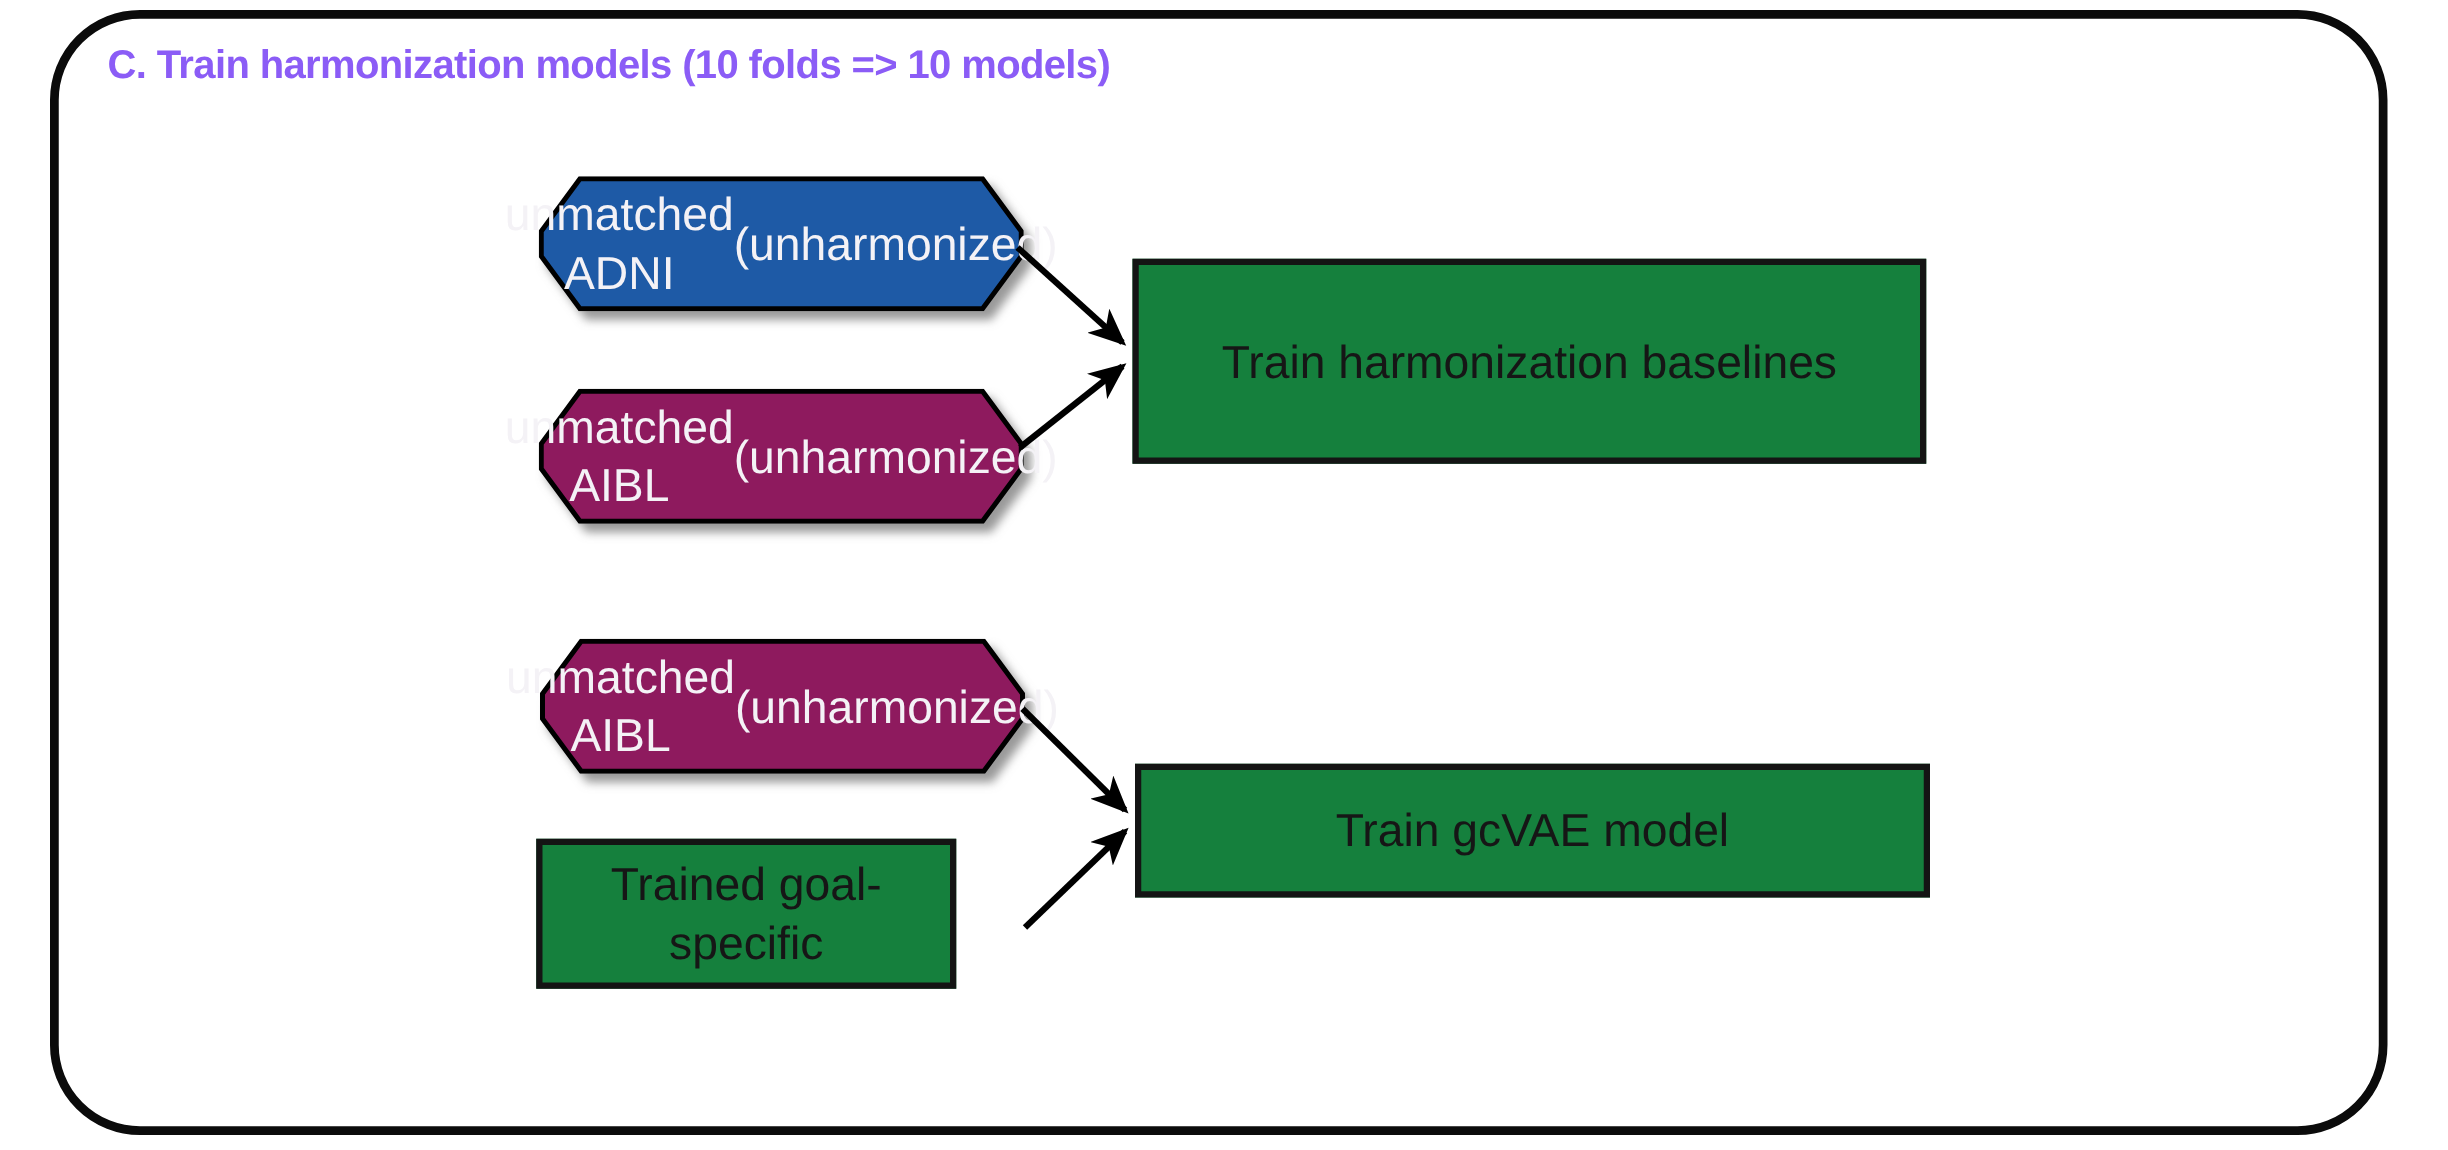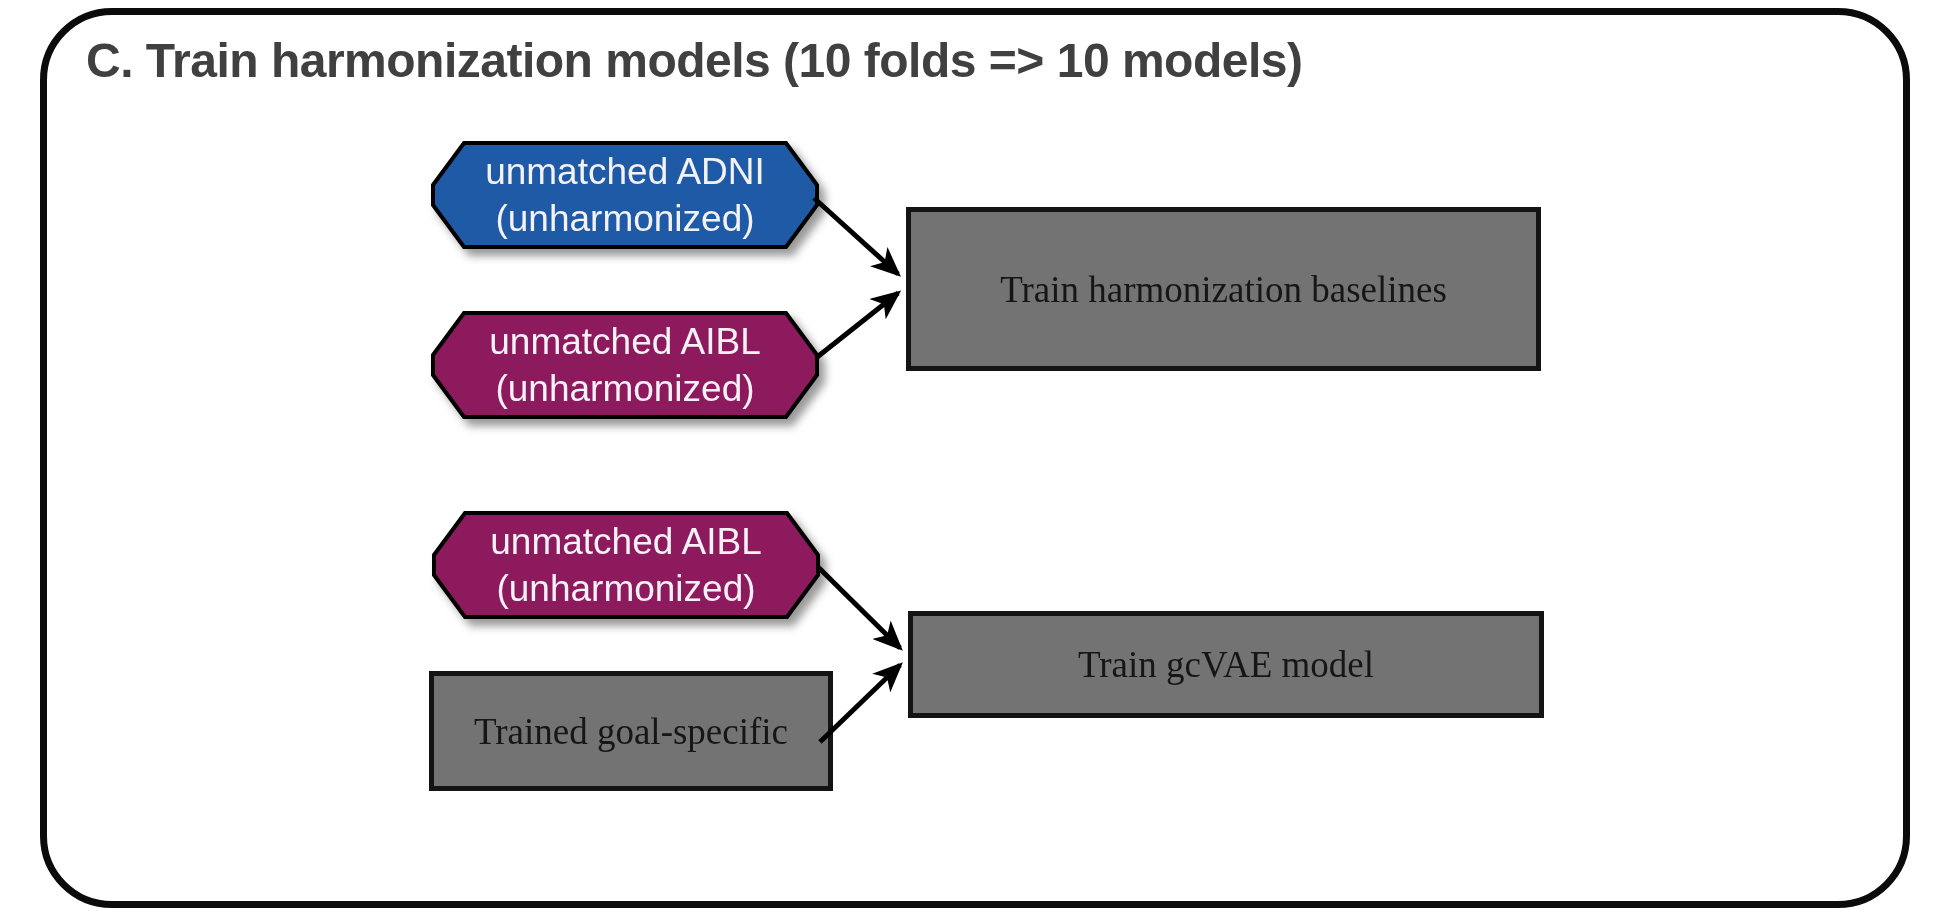--- a/index.html
+++ b/index.html
@@ -22,69 +22,68 @@
     width: 1856px;
     height: 886px;
     border: 7px solid #0b0b0b;
     border-radius: 72px;
     background: #ffffff;
   }
   .title {
     position: absolute;
     left: 86px;
     top: 33px;
-    font-size: 48px;
+    font-size: 32px;
     font-weight: 700;
-    color: #404040;
+    color: #8b5cf6;
     letter-spacing: -0.5px;
     white-space: nowrap;
   }
   .oct {
     position: absolute;
     width: 388px;
     height: 108px;
   }
   .oct svg {
     position: absolute;
     left: 0;
     top: 0;
     width: 100%;
     height: 100%;
     filter: drop-shadow(6px 7px 4px rgba(70,70,70,0.55));
   }
   .oct-text {
     position: absolute;
     inset: 0;
     display: flex;
-    flex-direction: column;
+    flex-direction: row;
     align-items: center;
     justify-content: center;
     color: #f4f2f6;
     font-size: 37px;
     line-height: 47px;
     text-align: center;
   }
   .rect {
     position: absolute;
-    background: #737373;
+    background: #15803d;
     border: 5px solid #141414;
     box-sizing: border-box;
     display: flex;
     flex-direction: column;
     align-items: center;
     justify-content: center;
     color: #161616;
     font-size: 37px;
     line-height: 47px;
     text-align: center;
-    font-family: Liberation Serif, serif;
   }
   .rect-baselines { left: 906px; top: 207px; width: 635px; height: 164px; }
   .rect-gcvae     { left: 908px; top: 611px; width: 636px; height: 107px; text-align: right; }
-  .rect-dnn       { left: 429px; top: 671px; width: 404px; height: 120px; }
+  .rect-dnn       { left: 429px; top: 671px; width: 336px; height: 120px; }
   .oct-adni    { left: 431px; top: 141px; }
   .oct-aibl-1  { left: 431px; top: 311px; }
   .oct-aibl-2  { left: 432px; top: 511px; }
   .arrow-layer {
     position: absolute;
     left: 0;
     top: 0;
     width: 1958px;
     height: 920px;
     pointer-events: none;

